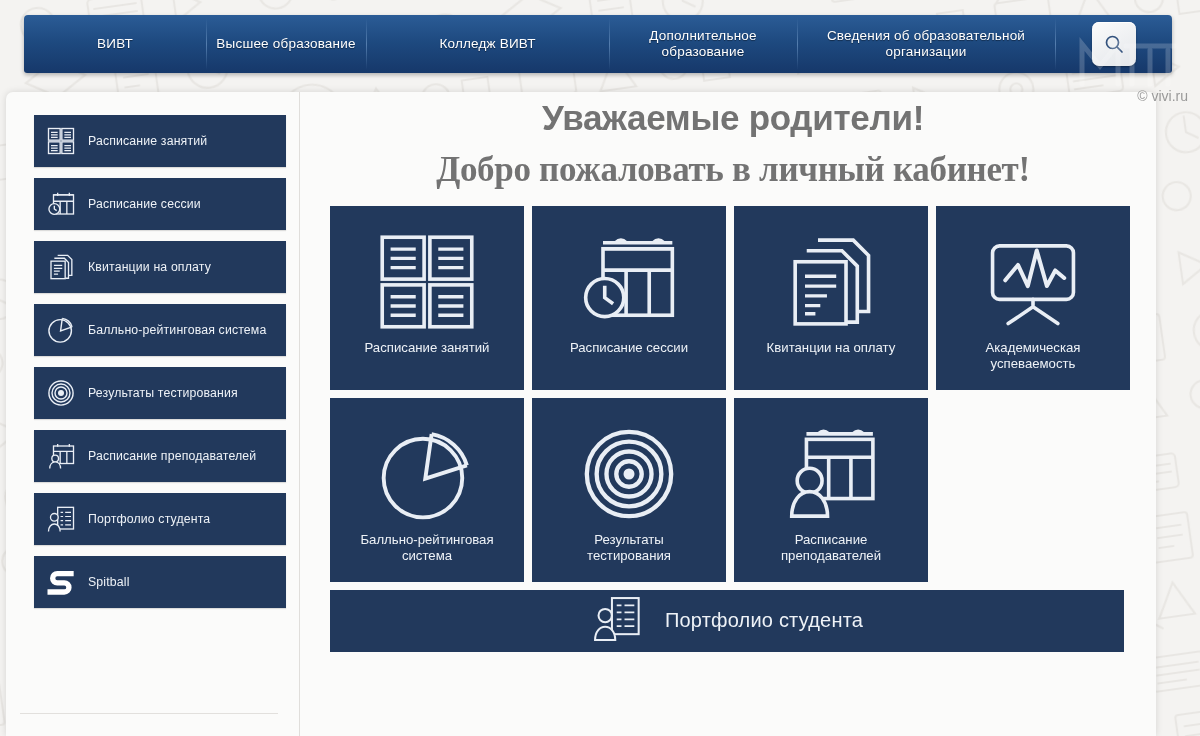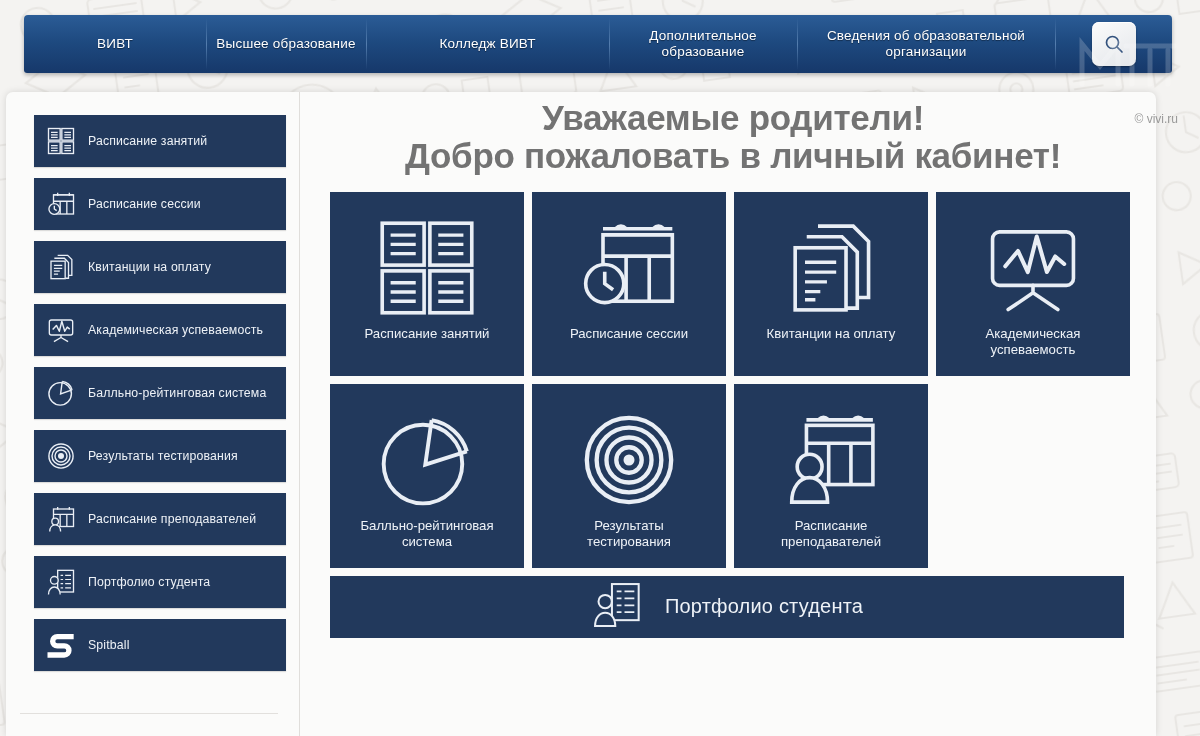--- a/index.html
+++ b/index.html
@@ -160,21 +160,21 @@
   #headline {
     text-align: center;
     color: #737373;
     font-weight: bold;
     line-height: 1.04;
     padding-top: 2px;
     letter-spacing: -0.3px;
     text-shadow: 0 1px 0 rgba(255,255,255,.6);
   }
   #headline .line1 { display: block; font-size: 35px; }
-  #headline .line2 { display: block; font-size: 35px; margin-top: 2px; }
+  #headline .line2 { display: block; font-size: 35px; margin-top: 16px; font-family: Liberation Serif, serif; }
 
   
   #tile-grid {
     margin-top: 17px;
     display: grid;
     grid-template-columns: repeat(4, 194px);
     grid-auto-rows: 184px;
     gap: 8px;
   }
   .tile {
@@ -225,28 +225,27 @@
     right: 14px;
     top: 30px;
     width: 112px;
     height: 62px;
     z-index: 8;
     pointer-events: none;
     opacity: .26;
   }
   #watermark-text {
     position: absolute;
-    right: 22px;
+    right: 12px;
     top: 88px;
     z-index: 8;
-    font-size: 12px;
+    font-size: 14px;
     color: #8a8a8a;
     opacity: .85;
     pointer-events: none;
-    margin-top: 24px;
   }
 </style>
 </head>
 <body>
 
 <svg id="doodle-bg" viewBox="0 0 1200 736" preserveAspectRatio="none" aria-hidden="true">
   <defs>
     <pattern id="doodles" width="240" height="200" patternUnits="userSpaceOnUse" patternTransform="rotate(-8)">
       <g fill="none" stroke="#cfcbc4" stroke-width="2.2" stroke-linecap="round">
         <circle cx="34" cy="30" r="17"></circle>
@@ -337,30 +336,20 @@
         <svg width="30" height="30" viewBox="0 0 36 36" fill="none" stroke="#e9eef5" stroke-width="1.6">
           <path d="M14 4h12l5 5v19h-4"></path>
           <path d="M10 7.5h12l5 5v19h-4"></path>
           <rect x="6" y="11" width="17" height="21" fill="#22395c"></rect>
           <path d="M9.5 16h10M9.5 19.5h10M9.5 23h7M9.5 26.5h5" stroke-width="1.5"></path>
         </svg>
       </span>
       <span class="side-label">Квитанции на оплату</span>
     </div>
 
-    <div class="side-item">
-      <span class="side-ico">
-        <svg width="30" height="30" viewBox="0 0 36 36" fill="none" stroke="#e9eef5" stroke-width="1.6">
-          <rect x="4" y="6" width="28" height="18" rx="2.5"></rect>
-          <path d="M8 17.5l4.5-5 3.5 7 3-12 3.5 12 3-5 3 2.5" stroke-width="1.7" stroke-linejoin="round"></path>
-          <path d="M18 24v3M18 27L9.5 32M18 27l8.5 5"></path>
-        </svg>
-      </span>
-      <span class="side-label">Академическая успеваемость</span>
-    </div>
 
     <div class="side-item">
       <span class="side-ico">
         <svg width="30" height="30" viewBox="0 0 36 36" fill="none" stroke="#e9eef5" stroke-width="1.7">
           <circle cx="17" cy="19" r="13.5"></circle>
           <path d="M19.5 4.2l-2 14.8 13.8-4.8"></path>
           <path d="M19.5 4.2A14 14 0 0 1 31.3 14.2"></path>
         </svg>
       </span>
       <span class="side-label">Балльно-рейтинговая система</span>

